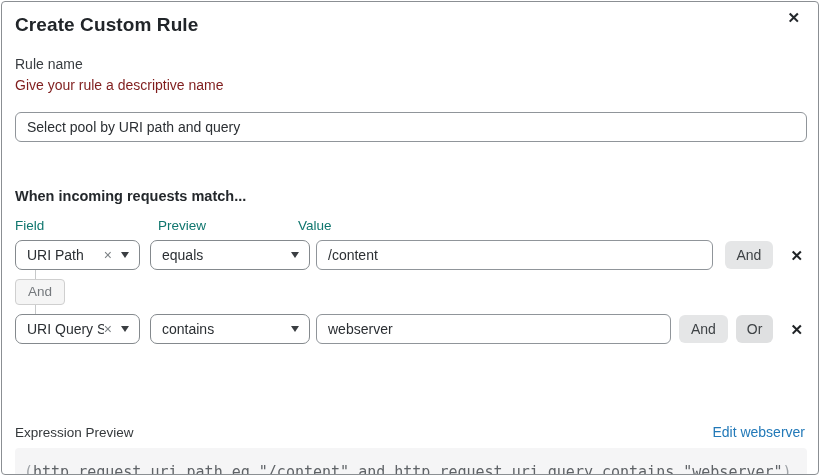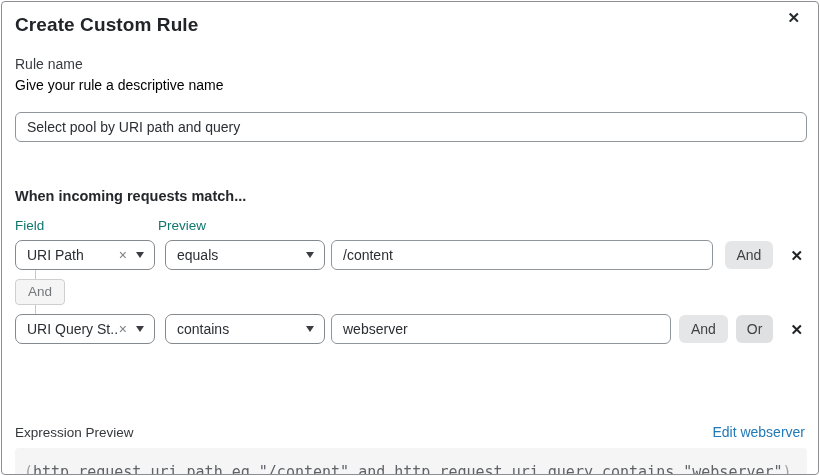--- a/index.html
+++ b/index.html
@@ -26,40 +26,40 @@
     font-weight: 700; color: #212529; letter-spacing: 0.1px;
   }
   .dlg-close {
     position: absolute; top: 4px; right: 1px;
     border: none; background: transparent; cursor: pointer;
     font-size: 15px; font-weight: 700; color: #24282c;
     padding: 4px; line-height: 1; font-family: "Liberation Sans", sans-serif;
   }
   
   .rule-label { margin-top: 18px; font-size: 14px; line-height: 18px; color: #383c40; }
-  .rule-hint  { margin-top: 4px;  font-size: 14px; line-height: 17px; color: #000000; }
+  .rule-hint  { margin-top: 4px;  font-size: 14px; line-height: 17px; color: #7f1d1d; }
   .text-input {
     height: 30px; border: 1px solid #90959a; border-radius: 6px;
     background: #fff; font-family: "Liberation Sans", sans-serif;
     font-size: 14px; color: #2b2f33; padding: 0 11px; outline: none;
   }
   .name-input { display: block; margin-top: 18px; width: 792px; }
   
   .match-heading { margin-top: 45px; font-size: 14.5px; line-height: 18px; font-weight: 700; color: #24282c; }
   .col-labels { display: flex; margin-top: 13px; font-size: 13.5px; line-height: 16px; color: #0f766e; }
   .col-field { width: 143px; }
   .col-op    { width: 140px; }
   .col-val   { flex: 1; }
   .cond-row { display: flex; align-items: center; margin-top: 6px; height: 30px; }
   .select {
     display: flex; align-items: center;
     height: 30px; border: 1px solid #84898d; border-radius: 7px;
     background: #fff; padding: 0 10px 0 11px; cursor: pointer;
   }
-  .field-select { width: 140px; margin-right: 10px; }
+  .field-select { width: 125px; margin-right: 10px; }
   .op-select   { width: 160px; margin-right: 6px; }
   .sel-text { flex: 1; font-size: 14px; color: #2b2f33; white-space: nowrap; overflow: hidden; }
   .clear-x { font-size: 14px; color: #7b8084; margin-right: 9px; line-height: 1; }
   .caret {
     width: 0; height: 0; flex: none;
     border-left: 4.5px solid transparent;
     border-right: 4.5px solid transparent;
     border-top: 6px solid #3a3e42;
   }
   .val-input { flex: 1; height: 30px; }
@@ -110,20 +110,21 @@
     <div class="rule-hint">Give your rule a descriptive name</div>
     <input class="text-input name-input" type="text" value="Select pool by URI path and query" style="">
   </div>
 
   <div>
     <div class="match-heading">When incoming requests match...</div>
 
     <div class="col-labels">
       <span class="col-field">Field</span>
       <span class="col-op">Preview</span>
+      <span class="col-val">Value</span>
     </div>
 
     <div class="cond-row">
       <div class="select field-select">
         <span class="sel-text">URI Path</span>
         <span class="clear-x">×</span>
         <span class="caret"></span>
       </div>
       <div class="select op-select">
         <span class="sel-text">equals</span>

